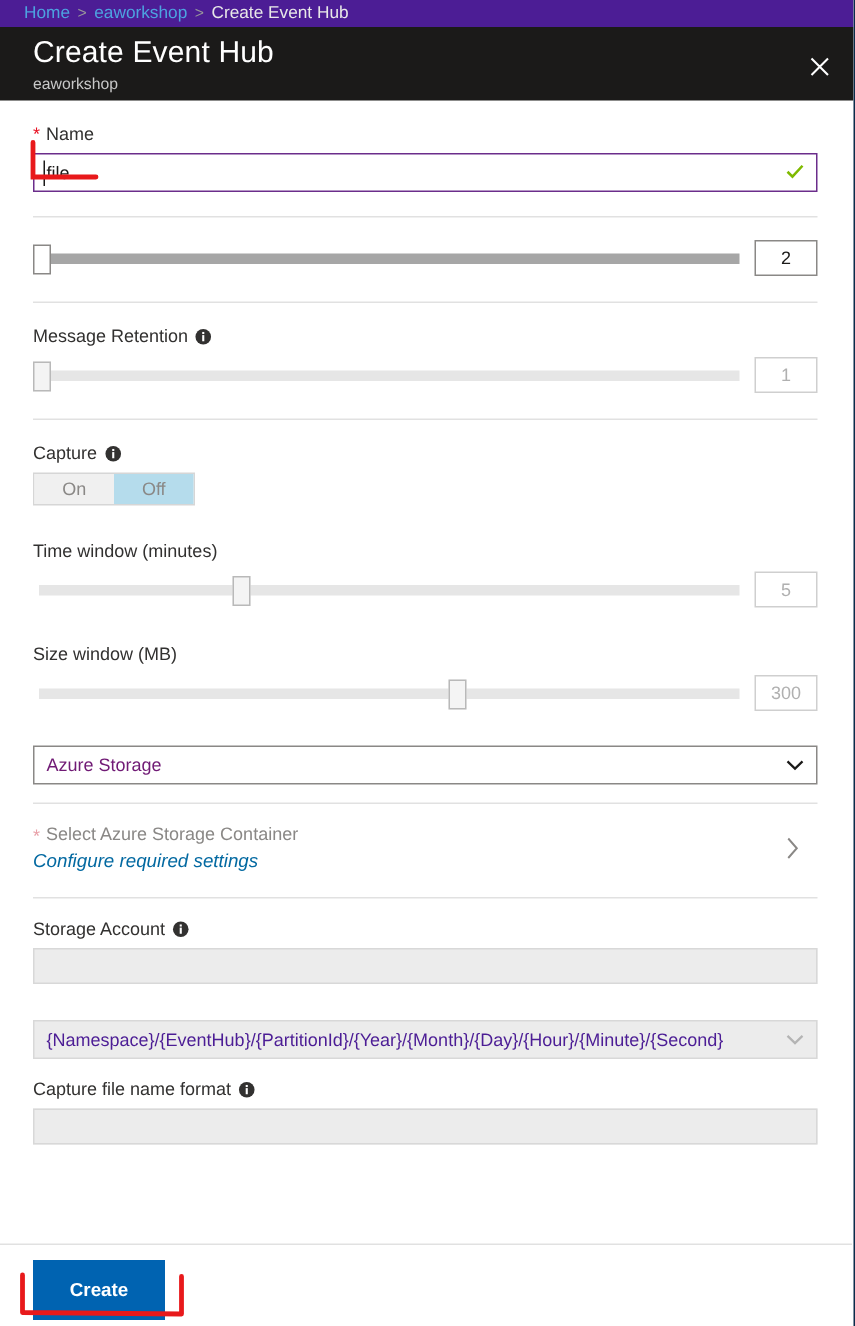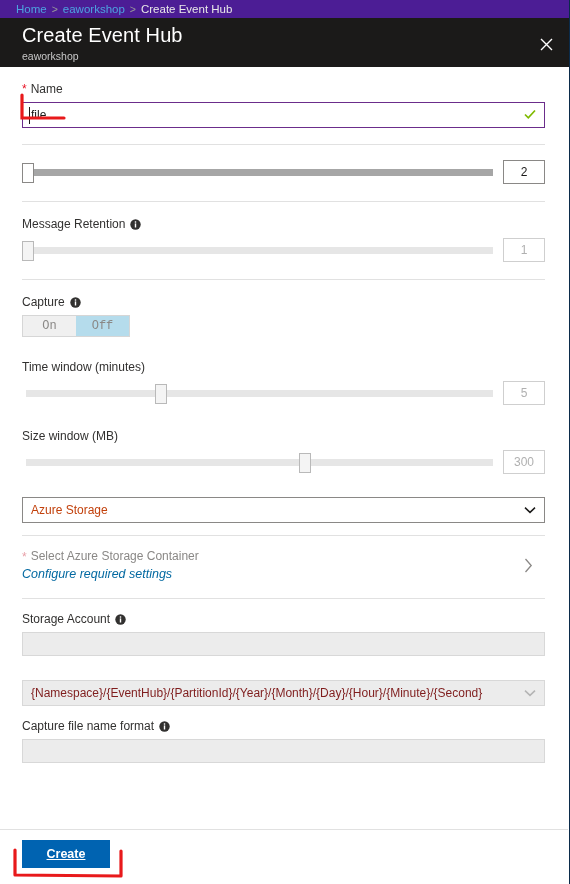--- a/index.html
+++ b/index.html
@@ -205,21 +205,20 @@
     background: #ffffff;
   }
 
   
   .toggle {
     display: flex;
     width: 108px;
     height: 22px;
     border: 1px solid #d6d6d6;
     box-sizing: border-box;
-    font-family: Liberation Mono, monospace;
   }
   .toggle-opt {
     flex: 1;
     display: flex;
     align-items: center;
     justify-content: center;
     font-size: 12px;
     color: #8a8886;
     cursor: pointer;
     user-select: none;
@@ -239,29 +238,29 @@
     border: 1px solid #8a8886;
     background: #ffffff;
     display: flex;
     align-items: center;
     padding: 0 8px;
     position: relative;
     cursor: pointer;
   }
   .dropdown-text {
     font-size: 12px;
-    color: #c2410c;
+    color: #701a75;
     flex: 1;
   }
   .dropdown.disabled {
     border-color: #d8d8d8;
     background: #ececec;
   }
   .dropdown.disabled .dropdown-text {
-    color: #7f1d1d;
+    color: #4c1d95;
   }
   .chev {
     display: flex;
     align-items: center;
   }
 
   
   .picker-row {
     width: 523px;
     display: flex;
@@ -307,32 +306,31 @@
     bottom: 0;
     height: 54px;
     background: #ffffff;
     border-top: 1px solid #e1e1e1;
   }
   .create-btn {
     position: absolute;
     left: 22px;
     top: 10px;
     width: 88px;
-    height: 28px;
+    height: 40px;
     background: #0063b1;
     color: #ffffff;
     font-size: 12.5px;
     font-weight: bold;
     display: flex;
     align-items: center;
     justify-content: center;
     cursor: pointer;
     border: none;
     font-family: "Liberation Sans", sans-serif;
-    text-decoration: underline;
   }
 
   
   .annot {
     position: absolute;
     pointer-events: none;
     z-index: 50;
   }
 </style>
 </head>

